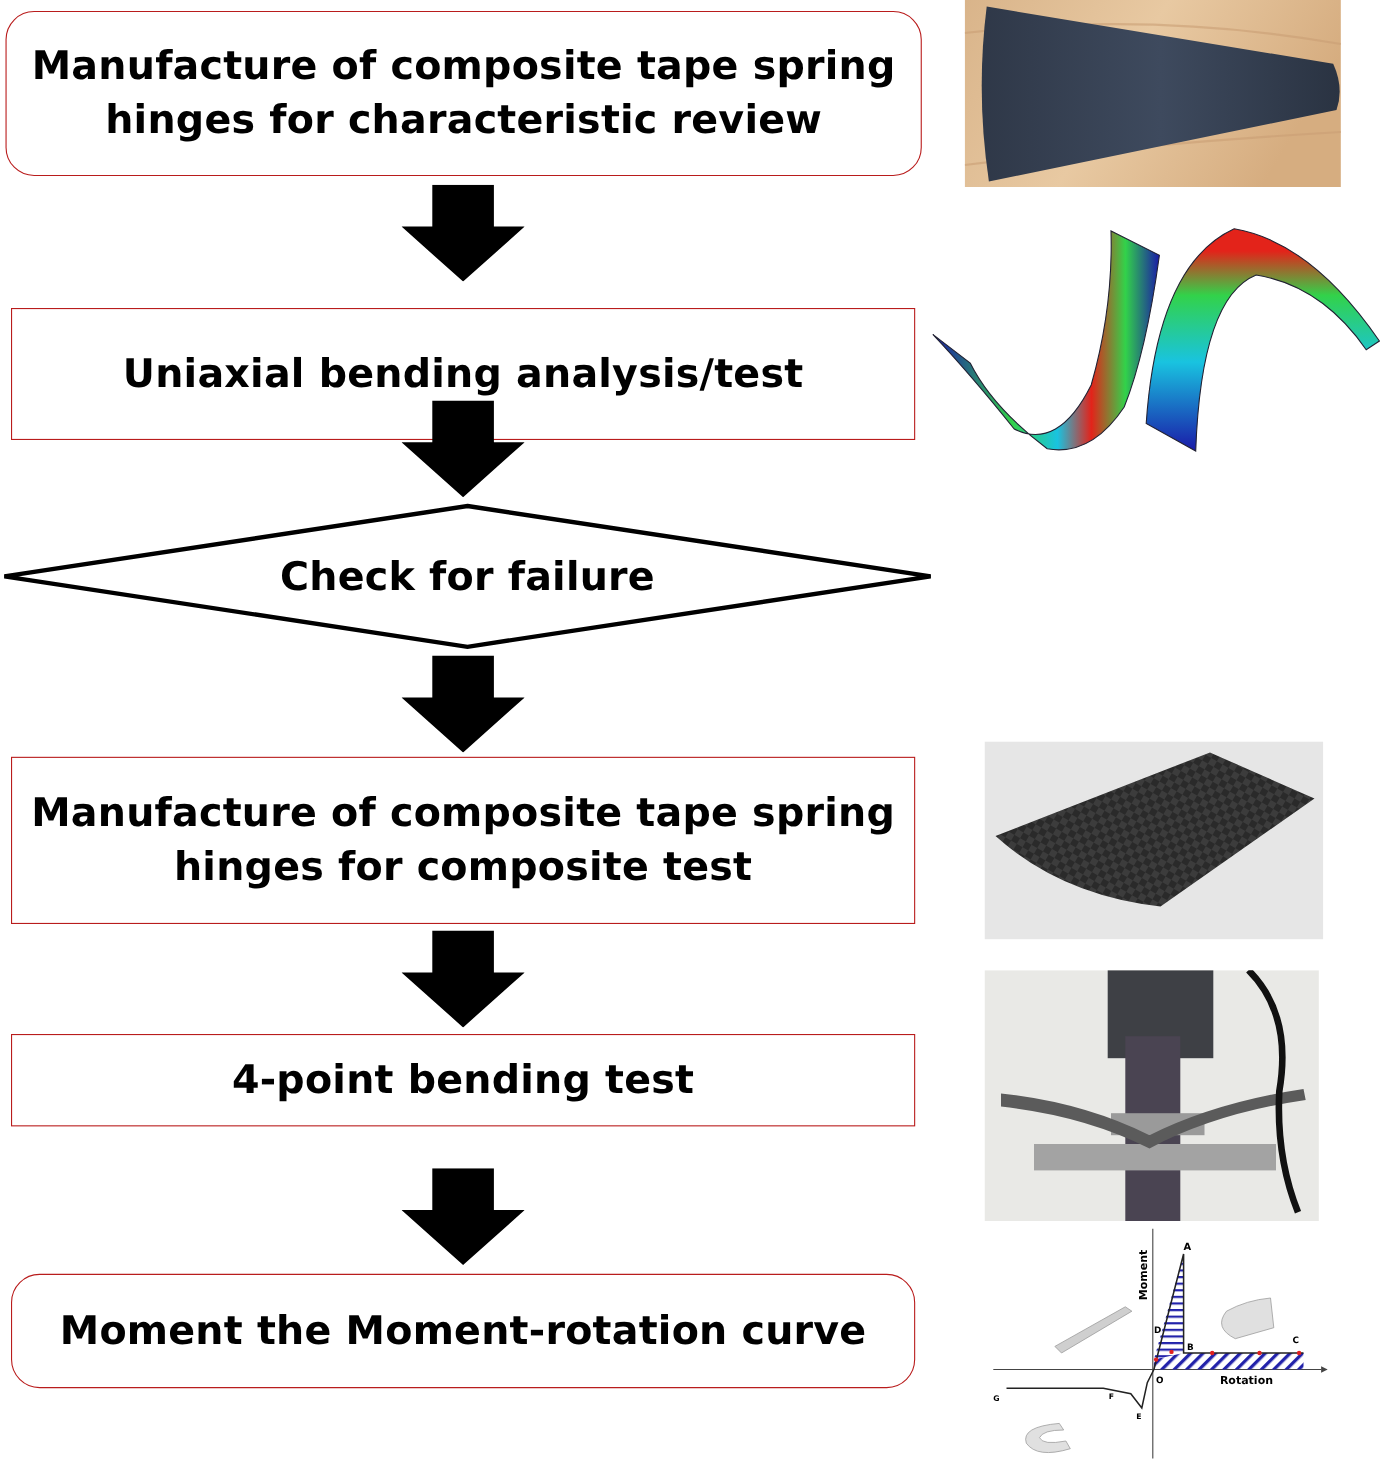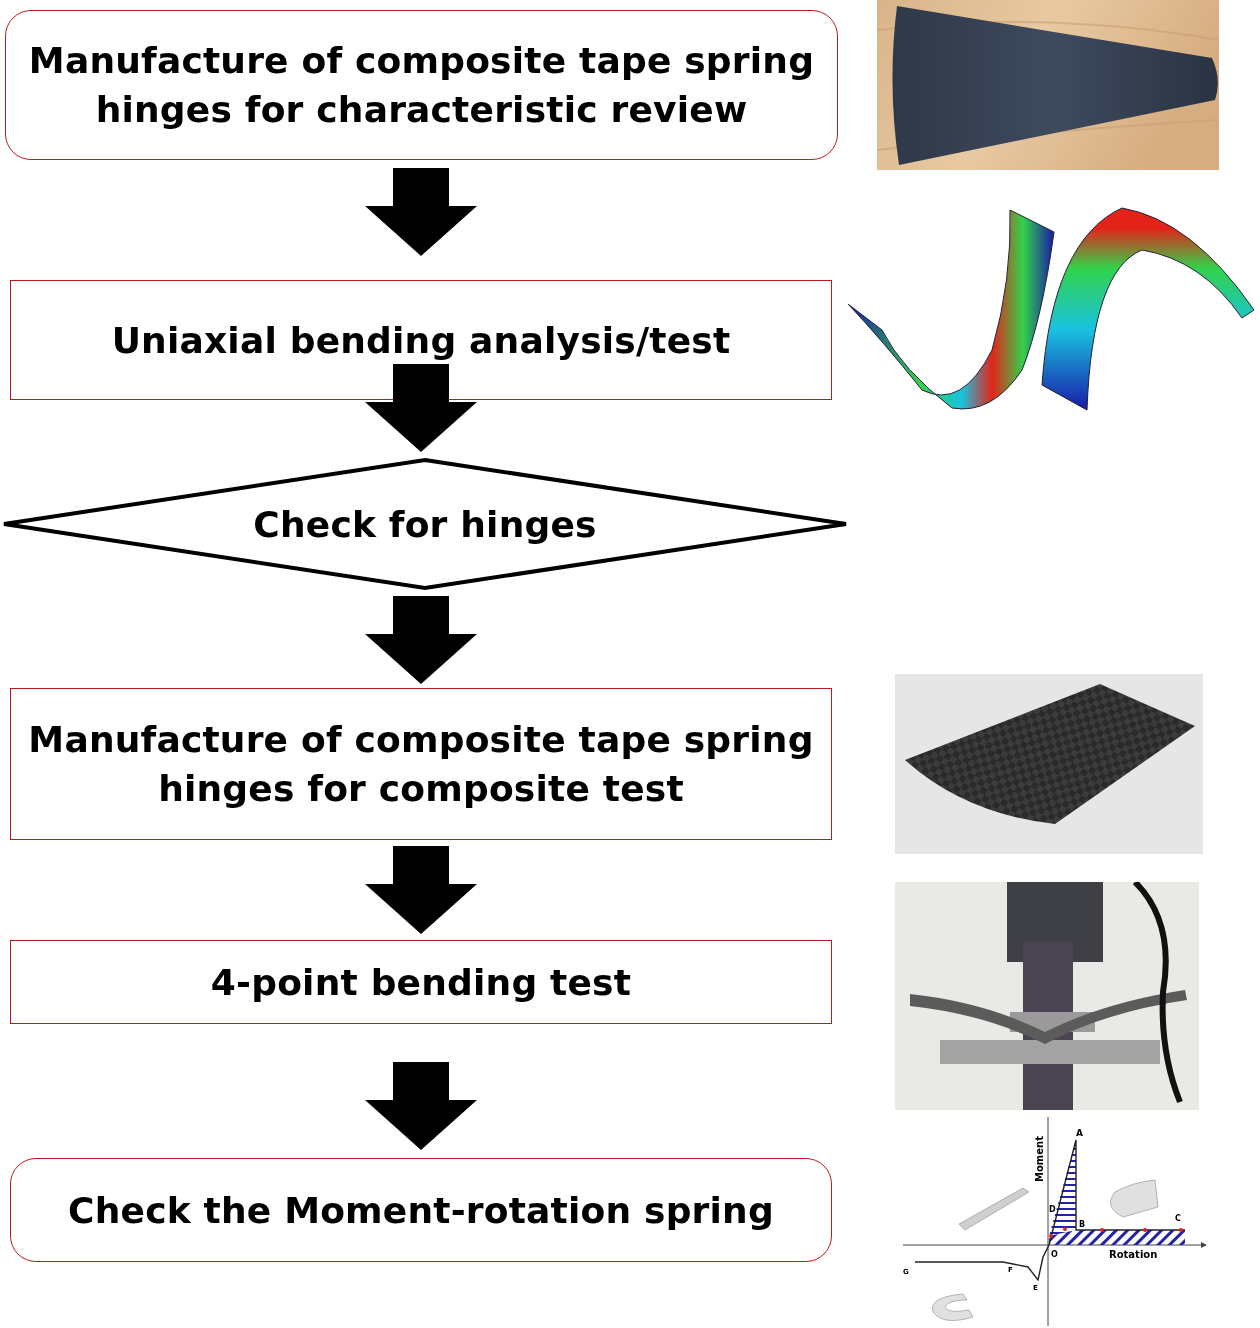--- a/index.html
+++ b/index.html
@@ -33,21 +33,21 @@
 </div>
 
 <svg class="arrow" style="left:365px; top:364px;" width="112" height="88">
   <polygon points="28,0 84,0 84,38 112,38 56,88 0,38 28,38" fill="#000"></polygon>
 </svg>
 
 <svg class="diamond" style="left:0px; top:456px;" width="850" height="136">
   <polygon points="425,4 846,68 425,132 4,68" fill="#fff" stroke="#000" stroke-width="4"></polygon>
 </svg>
 <div class="box" style="left:225px; top:496px; width:400px; height:56px; border:none; background:transparent;">
-  <div>Check for hinges</div>
+  <div>Check for failure</div>
 </div>
 
 <svg class="arrow" style="left:365px; top:596px;" width="112" height="88">
   <polygon points="28,0 84,0 84,38 112,38 56,88 0,38 28,38" fill="#000"></polygon>
 </svg>
 
 <div class="box" style="left:10px; top:688px; width:822px; height:152px;">
   <div>
     <div>Manufacture of composite tape spring</div>
     <div>hinges for composite test</div>
@@ -60,21 +60,21 @@
 
 <div class="box" style="left:10px; top:940px; width:822px; height:84px;">
   <div>4-point bending test</div>
 </div>
 
 <svg class="arrow" style="left:365px; top:1062px;" width="112" height="88">
   <polygon points="28,0 84,0 84,38 112,38 56,88 0,38 28,38" fill="#000"></polygon>
 </svg>
 
 <div class="box rounded" style="left:10px; top:1158px; width:822px; height:104px;">
-  <div>Check the Moment-rotation spring</div>
+  <div>Moment the Moment-rotation curve</div>
 </div>
 
 <svg class="photo" style="left:877px; top:0px;" width="342" height="170">
   <defs>
     <linearGradient id="wood" x1="0" y1="0" x2="1" y2="0.3">
       <stop offset="0" stop-color="#d9b48a"></stop>
       <stop offset="0.5" stop-color="#e8c9a2"></stop>
       <stop offset="1" stop-color="#d6ad80"></stop>
     </linearGradient>
     <linearGradient id="tape" x1="0" y1="0" x2="1" y2="0">

